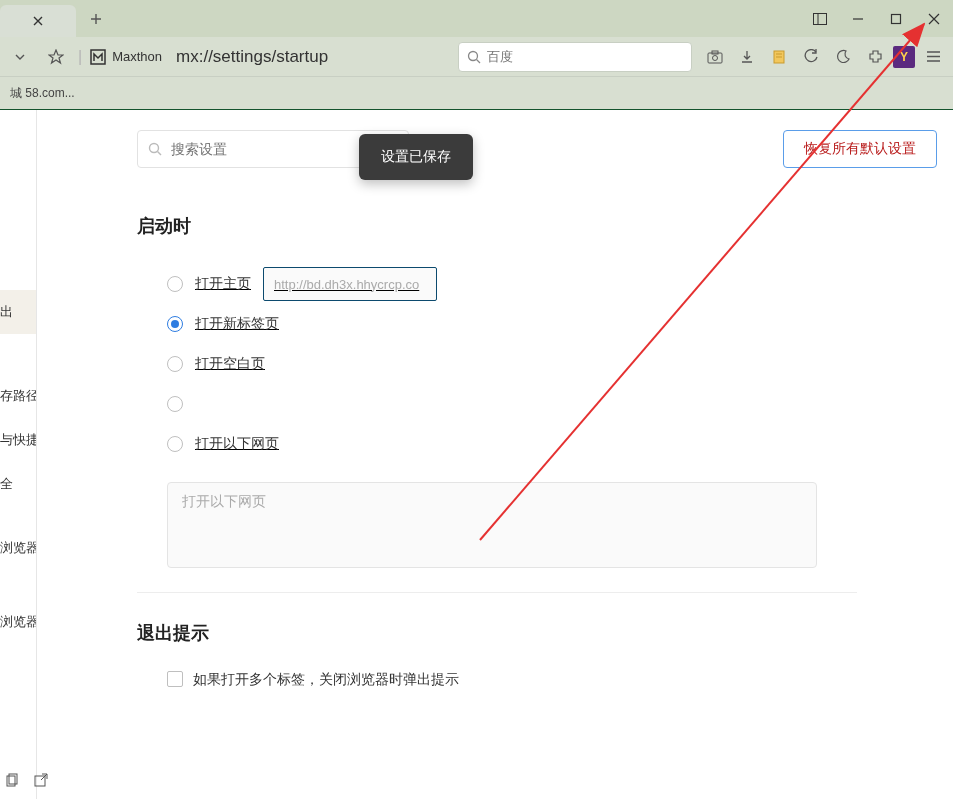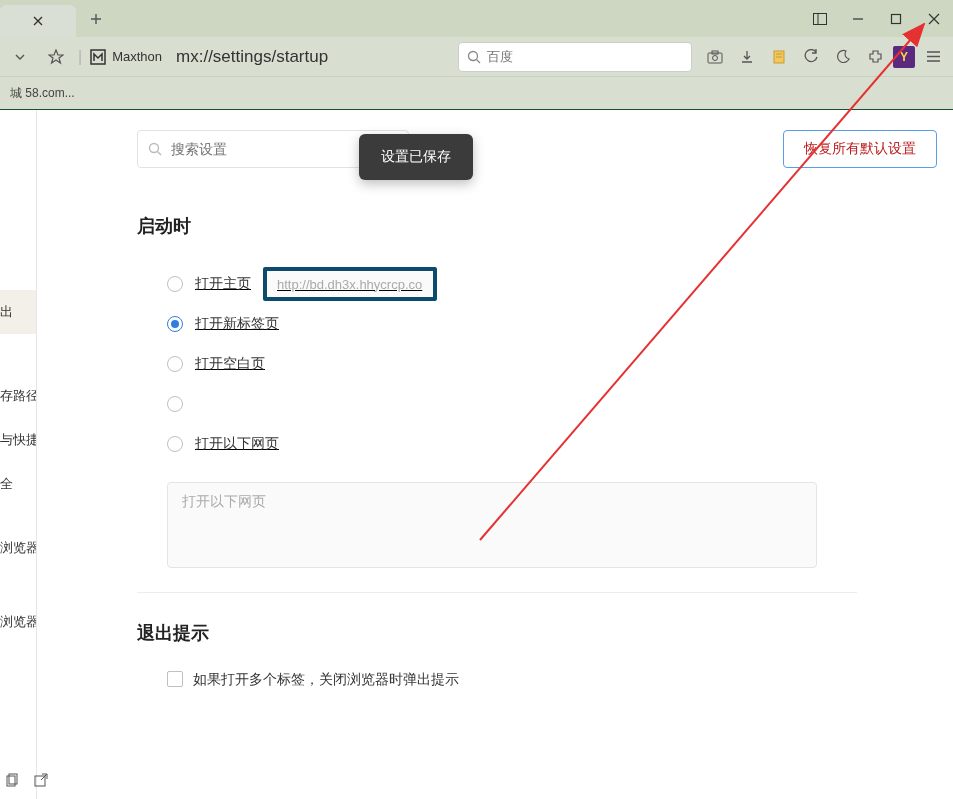--- a/index.html
+++ b/index.html
@@ -43,21 +43,21 @@
 .restore { margin-left:auto; height:38px; padding:0 20px; border:1px solid #5a9de9; color:#b91c1c; border-radius:4px; background:#fff; font-size:14px; cursor:pointer; }
 
 .toast { position:absolute; left:359px; top:134px; background:#3b3b3b; color:#fff; padding:14px 22px; border-radius:6px; font-size:14px; box-shadow:0 4px 12px rgba(0,0,0,0.25); z-index:10;}
 
 .section-title { font-size:18px; font-weight:600; color:#222; margin-top:46px; margin-bottom:26px; }
 .options { margin-left:30px;text-decoration:underline; }
 .opt { display:flex; align-items:center; gap:12px; height:40px; font-size:14px; color:#333; }
 .radio { width:16px; height:16px; border:1px solid #bfbfbf; border-radius:50%; display:flex; align-items:center; justify-content:center; cursor:pointer;}
 .radio.sel { border-color:#2f7de1;}
 .radio.sel::after{ content:""; width:8px; height:8px; background:#2f7de1; border-radius:50%; }
-.homeurl { height:34px; width:174px; border:4px solid #0c4a6e; border-radius:2px; padding:0 10px; font-size:13px; color:#aaa; background:#fafafa; display:flex; align-items:center; }
+.homeurl { height:34px; width:174px; border:1px solid #0c4a6e; border-radius:2px; padding:0 10px; font-size:13px; color:#aaa; background:#fafafa; display:flex; align-items:center; }
 .urlarea { margin-left:30px; margin-top:18px; width:650px; height:86px; border:1px solid #e4e4e4; border-radius:4px; background:#fafafa; padding:10px 14px; font-size:14px; color:#aaa; }
 .divider { margin-top:24px; border:none; border-top:1px solid #ededed; margin-left:0; width:720px;}
 .chkrow { display:flex; align-items:flex-start; gap:10px; margin-left:30px; margin-top:22px; font-size:14px; color:#333;}
 .chkbox { width:16px; height:16px; border:1px solid #bfbfbf; border-radius:2px; cursor:pointer;}
 
 .arrow { position:absolute; top:0; left:0; pointer-events:none; z-index:20;}
 svg{display:block;}
 </style>
 </head>
 <body>

